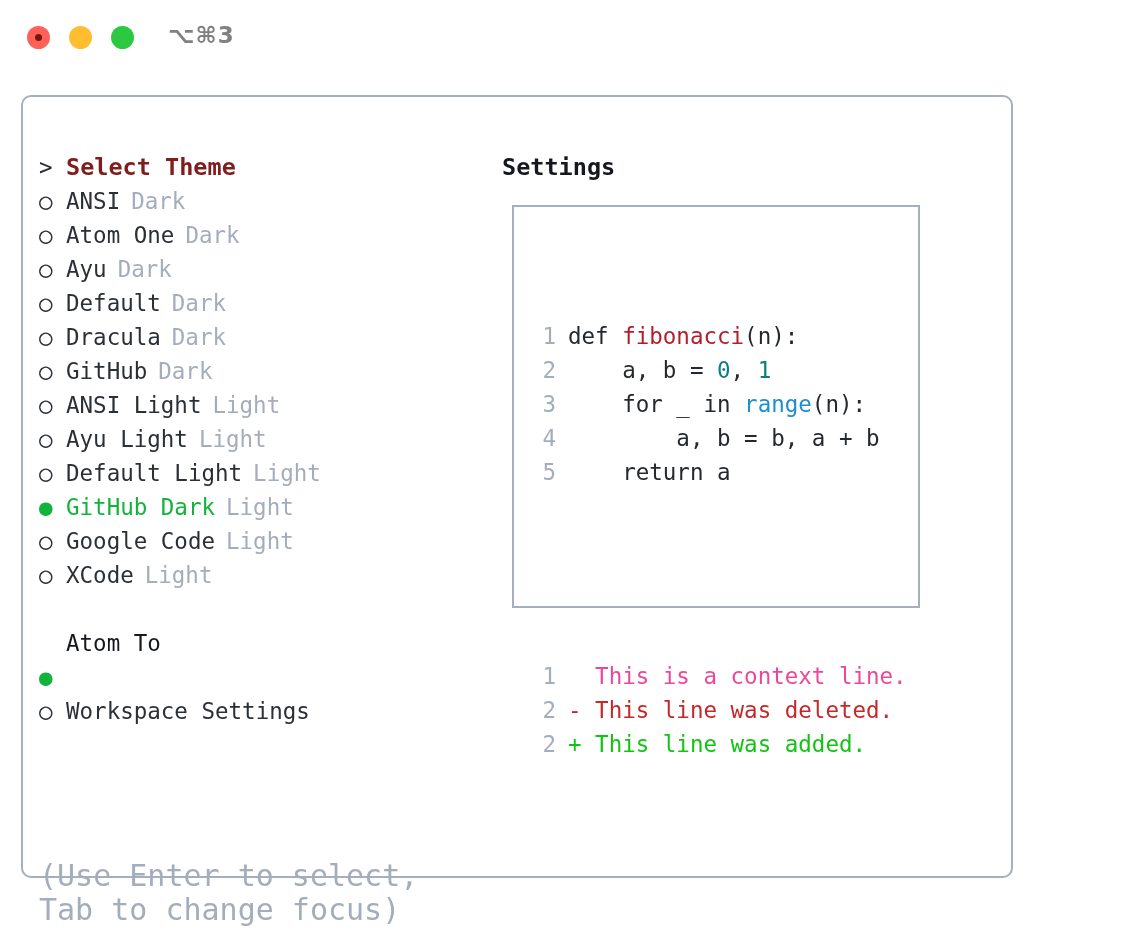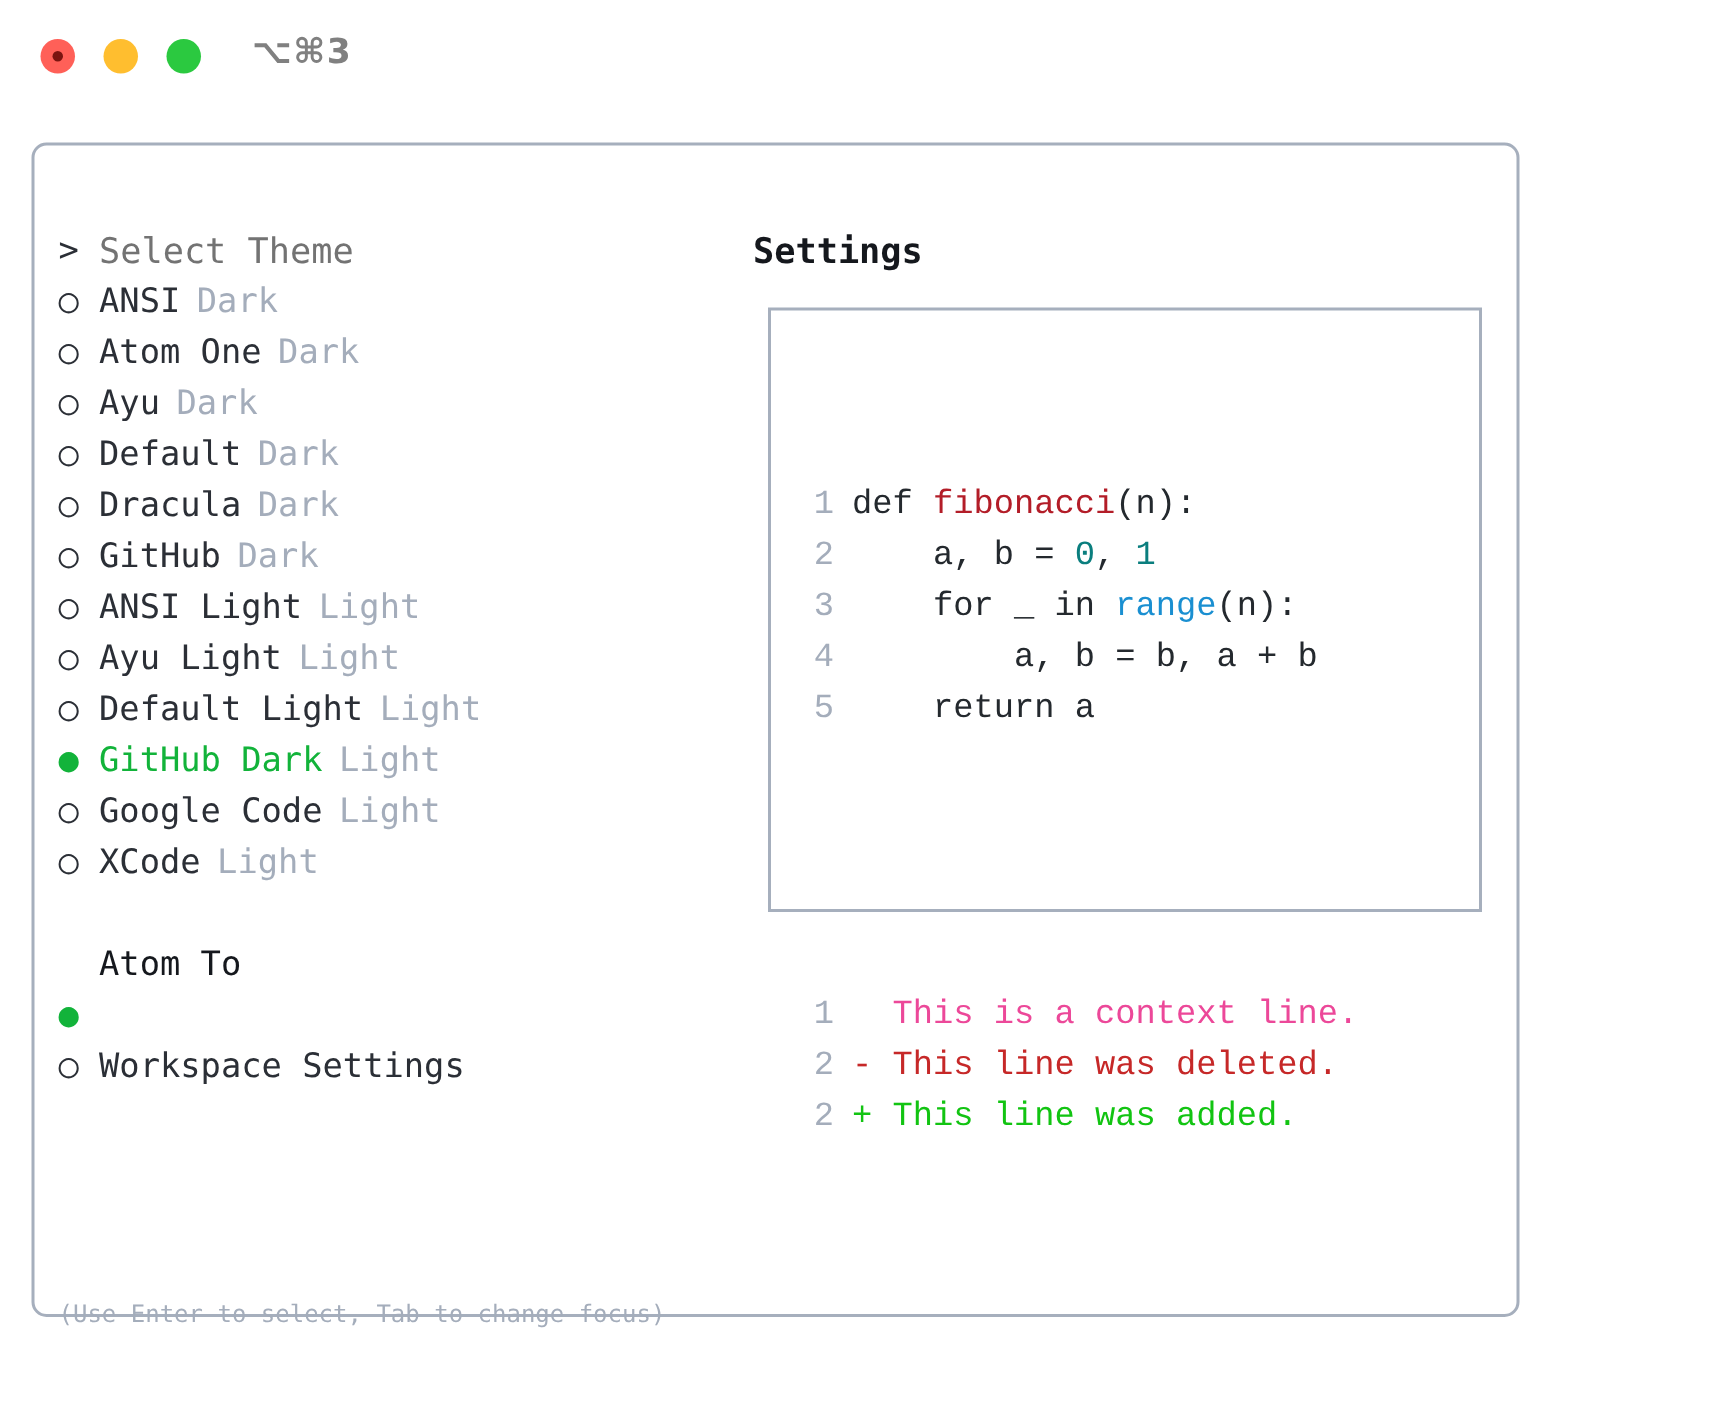--- a/index.html
+++ b/index.html
@@ -99,22 +99,22 @@
     display: inline-block;
     width: 27px;
     flex: 0 0 27px;
     font-size: 22.5px;
     color: #2b2f36;
   }
   .marker.dot {
     color: #12b33a;
   }
   .heading {
-    font-weight: 400;
-    color: #737373;
+    font-weight: 700;
+    color: #7f1d1d;
     font-size: 23.5px;
   }
   .label {
     color: #2b2f36;
   }
   .label.selected {
     color: #12b33a;
   }
   .tag {
     color: #a4adbb;
@@ -125,47 +125,46 @@
 
   .apply-heading {
     color: #15181d;
   }
 
   .hint {
     position: absolute;
     left: 16px;
     top: 762px;
     width: 420px;
-    font-size: 16px;
+    font-size: 30px;
     line-height: 34px;
     color: #a4adbb;
   }
 
   
   .right-col {
     position: absolute;
     left: 479px;
     top: 53px;
   }
   .preview-title {
     font-size: 23.5px;
     font-weight: 700;
     color: #15181d;
     line-height: 34px;
   }
   .preview-box {
     position: absolute;
     left: 489px;
     top: 108px;
-    width: 476px;
+    width: 408px;
     height: 403px;
     box-sizing: border-box;
     border: 2px solid #a6afbd;
     background: #ffffff;
-    font-family: Liberation Mono, monospace;
   }
   .code-area {
     position: absolute;
     left: 18px;
     top: 44px;
     font-size: 22.5px;
     line-height: 34px;
     white-space: pre;
   }
   .code-line { display: block; height: 34px; }

